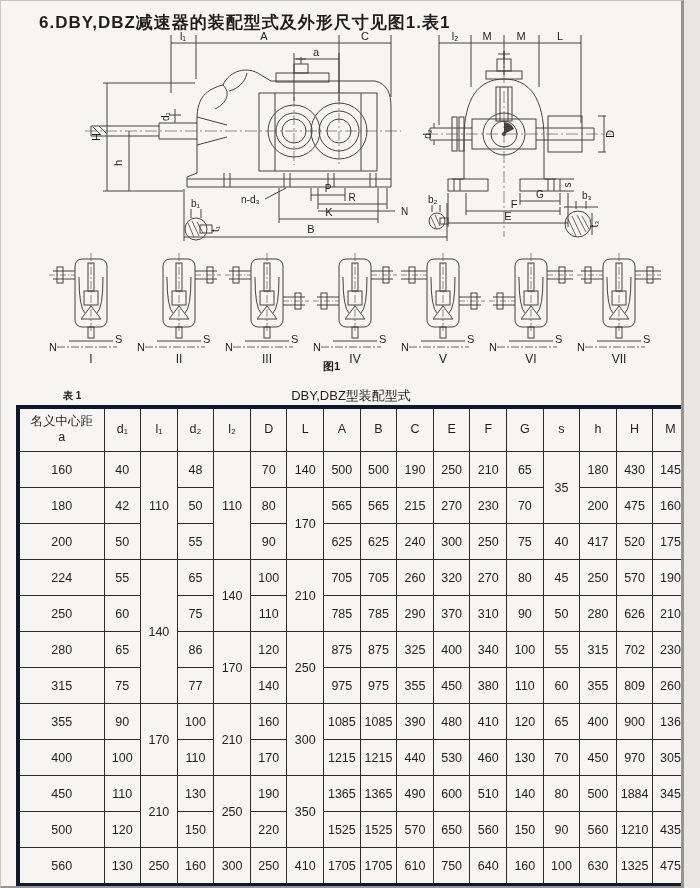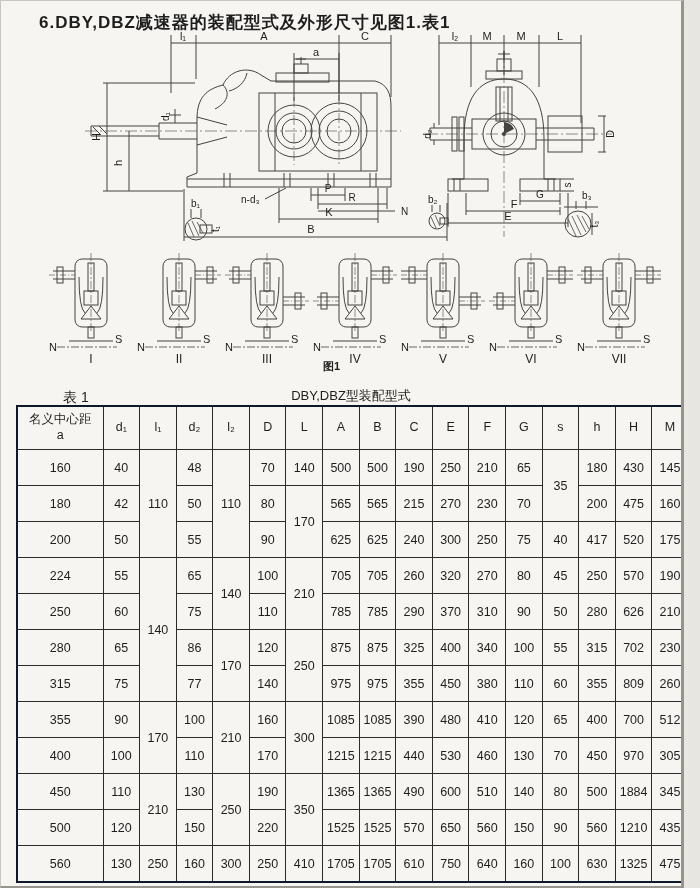--- a/index.html
+++ b/index.html
@@ -12,34 +12,34 @@
   }
   .doc-title{
     position:absolute;top:10px;left:38px;font-size:17px;font-weight:bold;
     letter-spacing:1px;white-space:nowrap;
   }
   svg{position:absolute;overflow:visible;}
   svg text{font-family:"Liberation Sans","DejaVu Sans",sans-serif;fill:var(--ink,#1e1e1e);}
   .dimtxt{font-size:11px;}
   .dimtxt-sm{font-size:10px;}
   .fig-caption{position:absolute;top:358px;left:322px;font-size:11px;font-weight:bold;}
-  .table-label{position:absolute;top:388px;left:62px;font-size:14px;font-weight:normal;}
+  .table-label{position:absolute;top:388px;left:62px;font-size:10px;font-weight:bold;}
   .table-title{position:absolute;top:386px;left:0;width:700px;text-align:center;font-size:13px;font-weight:normal;}
   .diagram-row{position:absolute;top:252px;left:48px;width:616px;height:112px;display:flex;}
   .diagram-slot{flex:1 1 0;position:relative;}
   table.dims{
     position:absolute;top:404px;left:15px;width:671px;
     border-collapse:collapse;table-layout:fixed;
     font-size:12.5px;
   }
   table.dims th,table.dims td{
     border:1px solid #2b2b2b;text-align:center;vertical-align:middle;
     padding:0;overflow:hidden;
   }
-  table.dims{border:2px solid #0f172a;}
+  table.dims{border:4px solid #0f172a;}
   table.dims th{font-weight:normal;font-size:12.5px;height:42px;white-space:pre-line;line-height:1.25;}
   table.dims td{height:35px;}
 </style>
 </head>
 <body>
 
 <div class="page" style="--page-bg: #f6f5f1; --ink: #1e1e1e;">
 
   <div class="doc-title">6.DBY,DBZ减速器的装配型式及外形尺寸见图1.表1</div>
 
@@ -568,22 +568,22 @@
           <td>160</td>
           <td rowspan="2">300</td>
           <td>1085</td>
           <td>1085</td>
           <td>390</td>
           <td>480</td>
           <td>410</td>
           <td>120</td>
           <td>65</td>
           <td>400</td>
-          <td>700</td>
-          <td>512</td>
+          <td>900</td>
+          <td>136</td>
         </tr>
         <tr>
           <td>400</td>
           <td>100</td>
           <td>110</td>
           <td>170</td>
           <td>1215</td>
           <td>1215</td>
           <td>440</td>
           <td>530</td>

